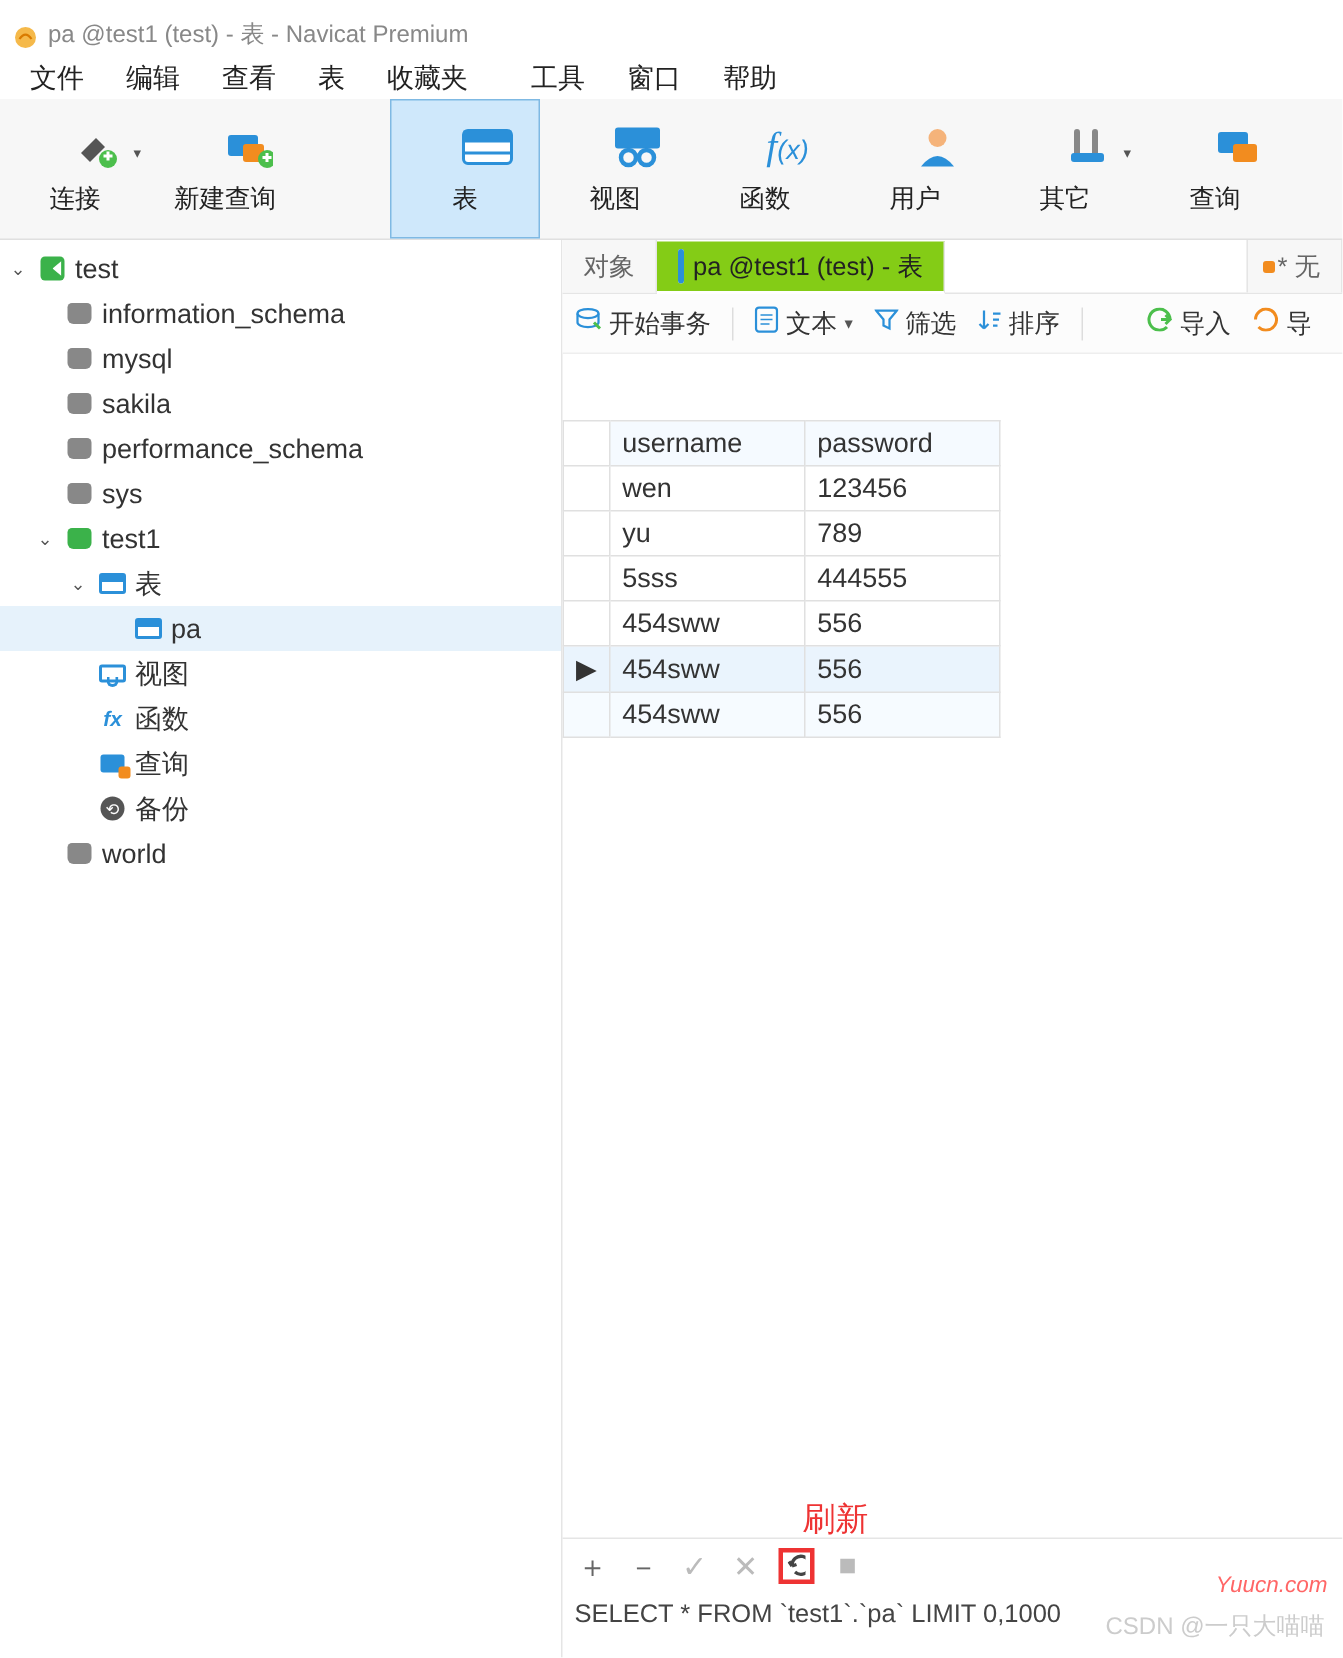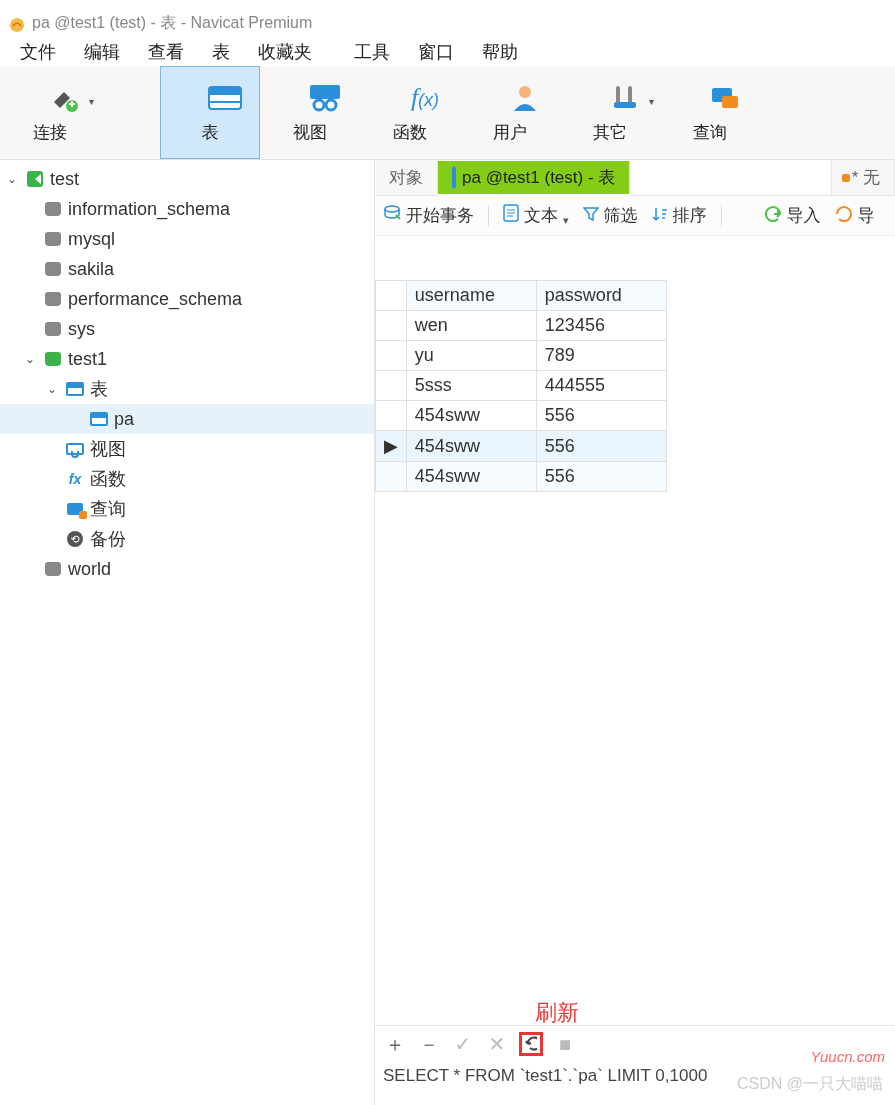--- a/index.html
+++ b/index.html
@@ -25,21 +25,21 @@
   .expander { width: 16px; text-align: center; color: #555; font-size: 12px; }
   .node-icon { width: 22px; height: 18px; margin: 16px 4px; display: inline-flex; align-items: center; justify-content: center; }
   .indent { flex: 0 0 auto; }
 
   .content { flex: 1; display: flex; flex-direction: column; min-width: 0; }
   .tabstrip { height: 36px; display: flex; align-items: stretch; border-bottom: 1px solid #e5e5e5; background: #fff; }
   .tab { display: flex; align-items: center; padding: 0 14px; font-size: 17px; color: #666; border-right: 1px solid #e5e5e5; background: #f7f7f7; gap: 6px; }
   .tab.active { background: #84cc16; color: #222; border-bottom: 2px solid #fff; position: relative; top: 1px; }
 
   .tabletoolbar { height: 40px; display: flex; align-items: center; gap: 14px; padding: 0 8px; background: #fcfcfc; border-bottom: 1px solid #eee; font-size: 17px; color: #333; }
-  .ttb-item { display: flex; align-items: flex-end; gap: 5px; }
+  .ttb-item { display: flex; align-items: center; gap: 5px; }
   .ttb-sep { width: 1px; height: 22px; background: #ddd; }
 
   .grid { flex: 1; overflow: hidden; margin-top: 44px; }
   .grid table { border-collapse: collapse; font-size: 18px; }
   .grid th, .grid td { border: 1px solid #e0e0e0; padding: 4px 8px; text-align: left; height: 30px; font-weight: normal; }
   .grid th { background: #f5faff; }
   .grid .rowptr { width: 12px; border-right: none; text-align: center; color: #333; background:#fff; }
   .grid tr.activeRow td { background: #eaf4fd; }
   .grid tr.alt td { background: #f6fbff; }
   .col-user { width: 130px; }
@@ -98,20 +98,32 @@
         <svg width="34" height="28">
           <path d="M6 18 L16 8 L22 14 L12 24 Z" fill="#555"></path>
           <circle cx="24" cy="22" r="6" fill="#4cbf4c"></circle>
           <rect x="21" y="19" width="6" height="2" fill="#fff"></rect>
           <rect x="23" y="17" width="2" height="6" fill="#fff"></rect>
         </svg>
       </span>
     <span>连接</span>
     <span class="dropdown">▾</span>
   </div>
+  <div class="tool">
+    <span class="tool-icon">
+        <svg width="34" height="28">
+          <rect x="4" y="6" width="20" height="14" rx="2" fill="#2b90d9"></rect>
+          <rect x="14" y="12" width="14" height="12" rx="2" fill="#f28c1f"></rect>
+          <circle cx="30" cy="22" r="6" fill="#4cbf4c"></circle>
+          <rect x="27" y="20" width="6" height="2" fill="#fff"></rect>
+          <rect x="29" y="18" width="2" height="6" fill="#fff"></rect>
+        </svg>
+      </span>
+    <span>新建查询</span>
+  </div>
   <div style="width:60px"></div>
   <div class="tool active">
     <span class="tool-icon">
         <svg width="38" height="30">
           <rect x="3" y="4" width="32" height="22" rx="3" fill="#fff" stroke="#2b90d9" stroke-width="2"></rect>
           <rect x="3" y="4" width="32" height="8" fill="#2b90d9"></rect>
           <line x1="3" y1="19" x2="35" y2="19" stroke="#2b90d9" stroke-width="2"></line>
         </svg>
       </span>
     <span>表</span>

